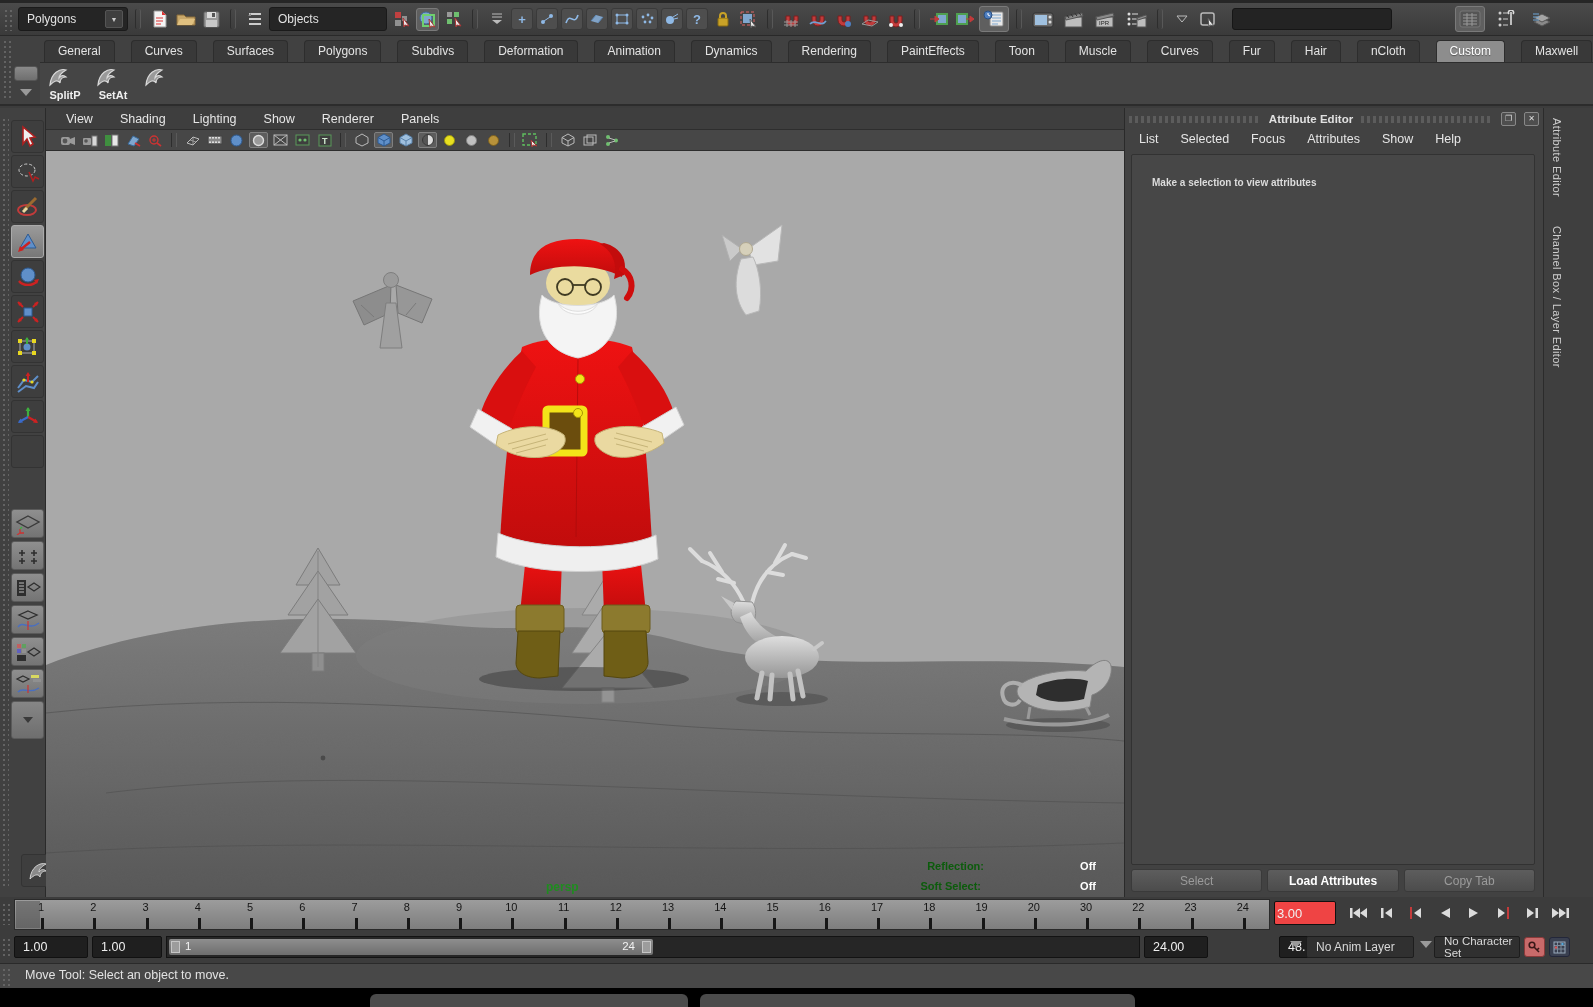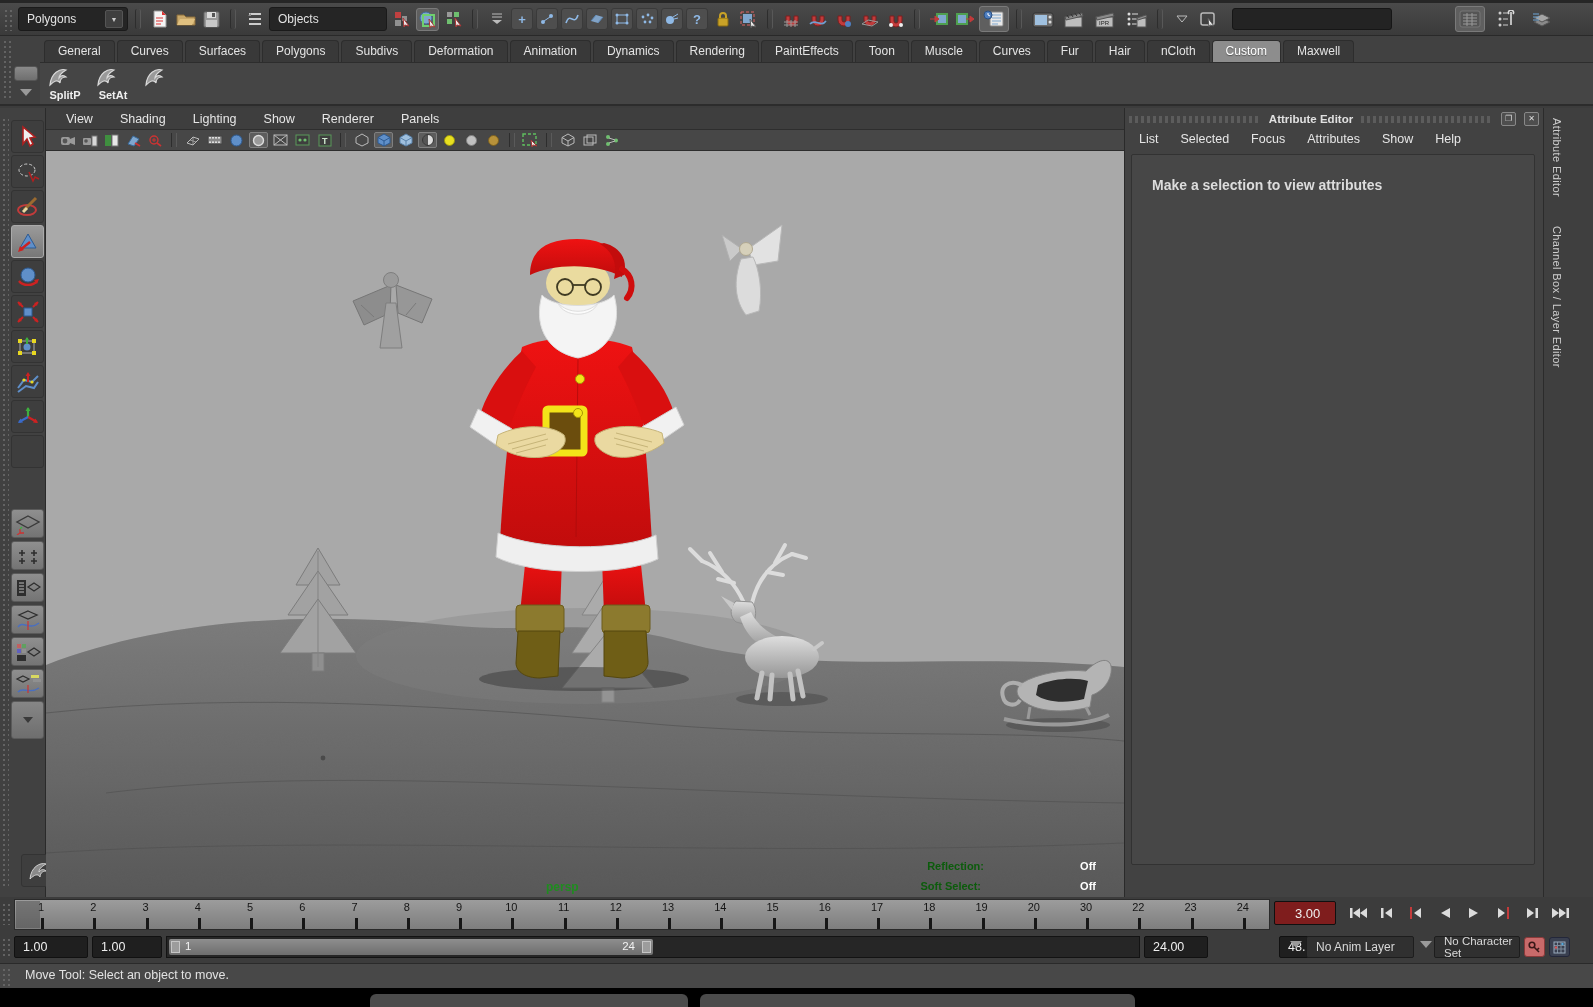--- a/index.html
+++ b/index.html
@@ -19,21 +19,21 @@
   .combo .arr{width:16px;height:16px;background:#3f3f3f;border:1px solid #555;border-radius:2px;
               font-size:8px;color:#ccc;display:flex;align-items:center;justify-content:center;}
   .tbtn{width:23px;height:23px;border-radius:3px;display:flex;align-items:center;justify-content:center;flex:0 0 auto;}
   .tbtn.on{background:#5f5f5f;border:1px solid #7a7a7a;box-sizing:border-box;}
   .bluebtn{width:22px;height:22px;border-radius:3px;background:#4e4e4e;border:1px solid #3a3a3a;
            box-sizing:border-box;color:#8fb9e6;font-size:13px;font-weight:bold;display:flex;align-items:center;justify-content:center;}
   .qinput{width:158px;height:20px;background:#232323;border:1px solid #161616;border-radius:3px;margin-left:10px;}
   .tb-right{margin-left:auto;margin-right:36px;display:flex;gap:8px;}
   
   .shelf{left:0;top:36px;width:1593px;height:70px;background:#414141;border-bottom:2px solid #2c2c2c;box-sizing:border-box;}
-  .shelf-tabs{position:absolute;left:44px;top:4px;display:flex;gap:2px;}
+  .shelf-tabs{position:absolute;left:44px;top:4px;display:flex;gap:16px;}
   .stab{background:#393939;border:1px solid #2d2d2d;border-bottom:none;border-radius:4px 4px 0 0;
         color:#e3e3e3;font-size:12px;padding:3px 13px 4px;cursor:default;}
   .stab.active{background:#8d8d8d;color:#fff;text-shadow:0 1px 1px #555;}
   .shelf-body{position:absolute;left:40px;top:26px;right:0;bottom:0;background:#454545;border-top:1px solid #2d2d2d;display:flex;padding:2px 0 0 6px;gap:10px;}
   .shelf-item{width:38px;text-align:center;}
   .shelf-item .lbl{font-size:11px;font-weight:bold;color:#efefef;}
   .mini-col{position:absolute;left:14px;top:30px;width:24px;display:flex;flex-direction:column;gap:6px;align-items:center;}
   .mini-btn{width:22px;height:13px;background:linear-gradient(#8a8a8a,#6f6f6f);border:1px solid #555;border-radius:3px;}
   .mini-arr{width:0;height:0;border:6px solid transparent;border-top:7px solid #9a9a9a;margin-top:2px;}
   
@@ -59,38 +59,38 @@
   .ovl{position:absolute;font-size:11px;font-weight:bold;}
   
   .ae{left:1124px;top:108px;width:419px;height:789px;background:#424242;border-left:1px solid #2a2a2a;box-sizing:border-box;}
   .ae-title{position:absolute;left:4px;right:4px;top:4px;height:14px;display:flex;align-items:center;gap:8px;}
   .ae-dots{flex:1;height:7px;background:repeating-linear-gradient(90deg,#5c5c5c 0 3px,transparent 3px 6px);}
   .ae-title .t{font-size:11.5px;font-weight:bold;color:#e0e0e0;white-space:nowrap;}
   .winbtn{width:13px;height:12px;border:1px solid #888;background:#4e4e4e;color:#ddd;font-size:8px;line-height:11px;
           text-align:center;border-radius:2px;}
   .ae-menu{position:absolute;left:14px;top:24px;display:flex;gap:22px;font-size:12.5px;color:#e6e6e6;}
   .ae-box{position:absolute;left:6px;right:8px;top:46px;bottom:32px;background:#474747;border:1px solid #323232;border-radius:2px;}
-  .ae-msg{position:absolute;left:20px;top:22px;font-size:14px;color:#dcdcdc;font-weight:bold;}
+  .ae-msg{position:absolute;left:20px;top:22px;font-size:10px;color:#dcdcdc;font-weight:bold;}
   .ae-foot{position:absolute;left:6px;right:8px;bottom:5px;height:23px;display:flex;gap:5px;}
   .ae-btn{flex:1;background:linear-gradient(#5d5d5d,#4c4c4c);border:1px solid #3a3a3a;border-radius:3px;
           font-size:12px;display:flex;align-items:center;justify-content:center;color:#9b9b9b;}
   .ae-btn.primary{color:#fff;font-weight:bold;}
   
   .sidestrip{left:1543px;top:108px;width:50px;height:789px;background:#3f3f3f;border-left:1px solid #2b2b2b;box-sizing:border-box;}
   .vtab{position:absolute;left:7px;writing-mode:vertical-rl;font-size:11px;color:#cfcfcf;letter-spacing:.4px;}
   
   .timeline{left:0;top:897px;width:1593px;height:34px;background:#3c3c3c;}
   .ruler{position:absolute;left:14px;top:2px;width:1256px;height:31px;background:linear-gradient(#9c9c9c,#7e7e7e);
          border:1px solid #2a2a2a;box-sizing:border-box;display:flex;}
   .tl-cell{flex:1;position:relative;}
   .tl-num{position:absolute;left:50%;transform:translateX(-50%);top:1px;font-size:11px;color:#151515;}
   .tl-tick{position:absolute;left:50%;bottom:0;width:3px;height:11px;background:#161616;}
   .tl-marker{position:absolute;left:1px;top:1px;width:24px;height:27px;background:rgba(72,72,72,.45);}
-  .timefield{position:absolute;left:1274px;top:4px;width:62px;height:24px;background:#7f1d1d;border:1px solid #101010;
-             border-radius:2px;color:#f0f0f0;font-size:13px;display:flex;align-items:center;padding-left:20px;box-sizing:border-box;}
+  .timefield{position:absolute;left:1274px;top:4px;width:62px;height:24px;background:#ef4444;border:1px solid #101010;
+             border-radius:2px;color:#f0f0f0;font-size:13px;display:flex;align-items:center;padding-left:2px;box-sizing:border-box;}
   .playbk{position:absolute;left:1344px;top:3px;display:flex;gap:2px;}
   .pbtn{width:27px;height:26px;display:flex;align-items:center;justify-content:center;border-radius:3px;}
   
   .rangerow{left:0;top:933px;width:1593px;height:28px;background:#3c3c3c;}
   .rfield{position:absolute;top:3px;height:22px;background:#1f1f1f;border:1px solid #111;border-radius:2px;
           color:#eee;font-size:12.5px;display:flex;align-items:center;padding-left:8px;box-sizing:border-box;}
   .rtrack{position:absolute;left:166px;top:3px;width:974px;height:22px;background:#262626;border:1px solid #131313;box-sizing:border-box;}
   .rbar{position:absolute;left:2px;top:2px;width:484px;height:16px;background:linear-gradient(#8e8e8e,#6e6e6e);border-radius:2px;}
   .rhandle{position:absolute;top:2px;width:9px;height:12px;background:#9c9c9c;border:1px solid #c5c5c5;box-sizing:border-box;}
   .rlab{position:absolute;top:1px;font-size:11.5px;color:#f2f2f2;}
@@ -853,20 +853,25 @@
     <span>List</span>
     <span>Selected</span>
     <span>Focus</span>
     <span>Attributes</span>
     <span>Show</span>
     <span>Help</span>
   </div>
   <div class="ae-box">
     <div class="ae-msg">Make a selection to view attributes</div>
   </div>
+  <div class="ae-foot">
+    <div class="ae-btn">Select</div>
+    <div class="ae-btn primary">Load Attributes</div>
+    <div class="ae-btn">Copy Tab</div>
+  </div>
 </div>
 
 <div class="abs sidestrip">
   <div class="vtab" style="top:10px;">Attribute Editor</div>
   <div class="vtab" style="top:118px;">Channel Box / Layer Editor</div>
 </div>
 
 <div class="abs timeline">
   <div class="grip" style="left:2px;top:6px;bottom:6px;width:8px;"></div>
   <div class="ruler">

